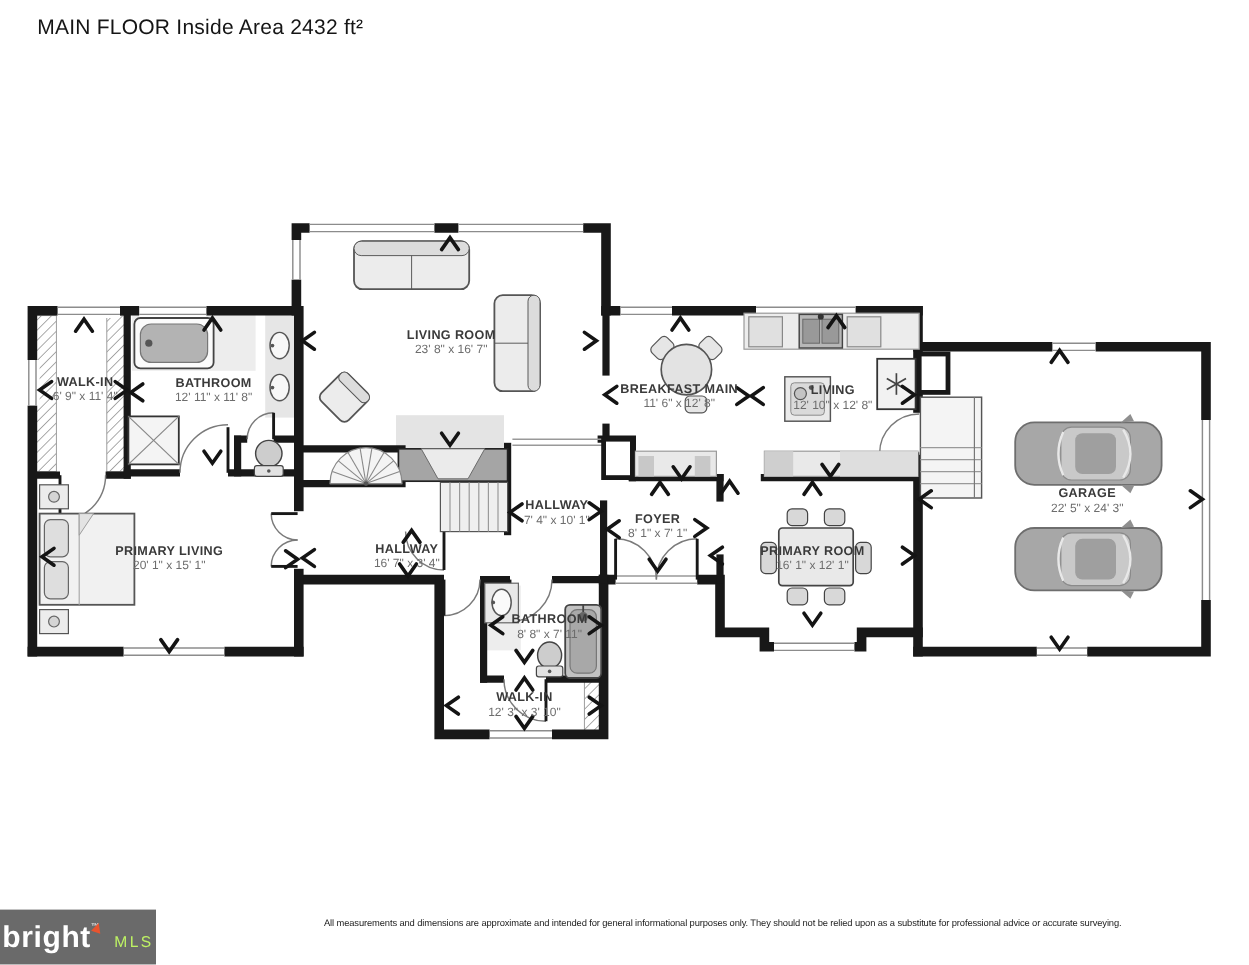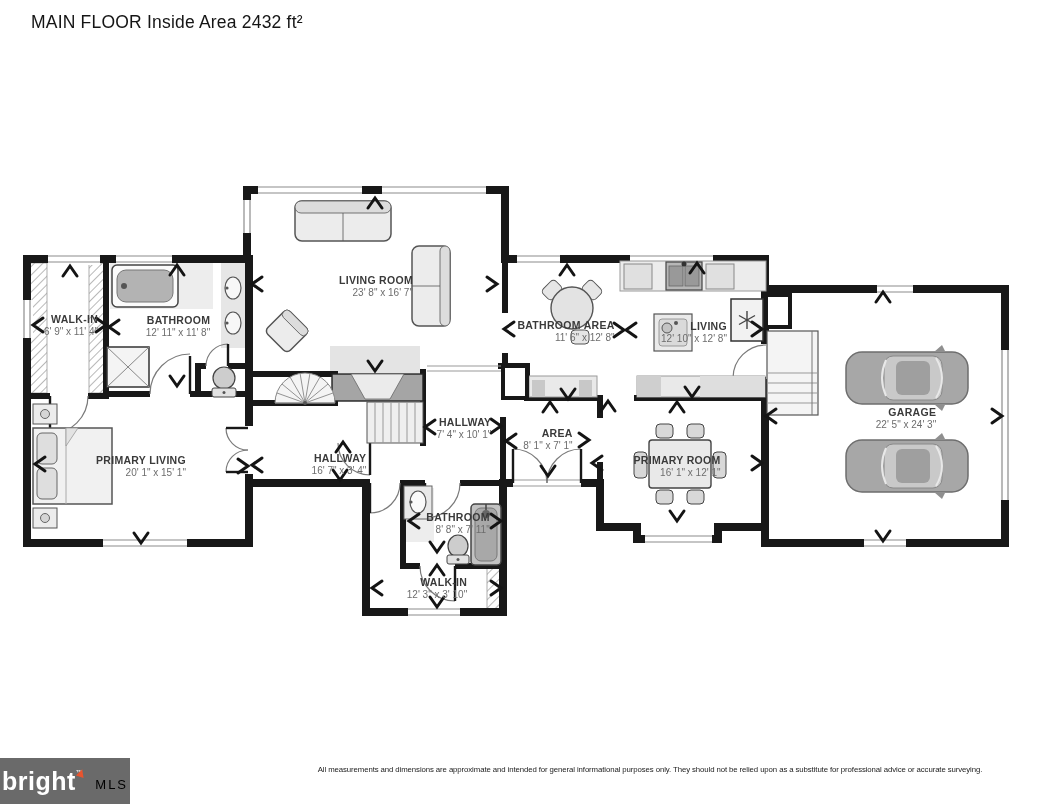--- a/index.html
+++ b/index.html
@@ -1,33 +1,33 @@
 <!DOCTYPE html>
 <html><head>
 <meta charset="utf-8">
 <style>
   html,body{margin:0;padding:0;background:#fff;}
   #stage{position:relative;width:1041px;height:804px;background:#ffffff;overflow:hidden;
          font-family:Liberation Sans, sans-serif;}
   #plan-svg{position:absolute;left:0;top:0;}
   .page-title{position:absolute;left:31px;top:12px;font-size:17.5px;color:#151515;
               letter-spacing:0.2px;white-space:nowrap;}
-  .rlabel{position:absolute;transform:translate(-50%,-50%);text-align:right;white-space:nowrap;
+  .rlabel{position:absolute;transform:translate(-50%,-50%);text-align:center;white-space:nowrap;
           line-height:1.12;pointer-events:none;}
   .rname{font-size:10.5px;font-weight:bold;color:#3a3a3a;letter-spacing:0.3px;}
   .rdims{font-size:10px;color:#6d6d6d;}
   .brand-box{position:absolute;left:0;top:758px;width:130px;height:46px;background:#6a6a6a;
              display:flex;align-items:center;justify-content:center;}
   .brand{font-size:25px;font-weight:bold;color:#ffffff;letter-spacing:0.5px;position:relative;}
   .brand-tm{font-size:7px;color:#e8e8e8;vertical-align:top;position:relative;top:2px;}
-  .brand-mls{font-size:13px;color:#000000;letter-spacing:2px;margin-left:12px;position:relative;top:3px;}
+  .brand-mls{font-size:13px;color:#bef264;letter-spacing:2px;margin-left:12px;position:relative;top:3px;}
   .flame{position:absolute;left:77px;top:11px;width:0;height:0;
          border-left:4px solid transparent;border-right:4px solid transparent;
          border-bottom:8px solid #e8542e;transform:rotate(18deg);}
-  .disclaimer{position:absolute;left:270px;top:765px;width:760px;text-align:center;
+  .disclaimer{position:absolute;left:270px;top:765px;width:760px;
               font-size:7.8px;letter-spacing:-0.1px;color:#222;white-space:nowrap;}
 </style>
 </head>
 <body>
 
 <div id="stage">
 
   <div class="page-title">MAIN FLOOR Inside Area 2432 ft²</div>
 
   <svg id="plan-svg" width="1041" height="804" viewBox="0 0 1041 804" xmlns="http://www.w3.org/2000/svg">
@@ -425,21 +425,21 @@
   </div>
   <div class="rlabel" style="left:178px;top:326px">
     <div class="rname">BATHROOM</div>
     <div class="rdims">12' 11" x 11' 8"</div>
   </div>
   <div class="rlabel" style="left:376px;top:286px">
     <div class="rname">LIVING ROOM</div>
     <div class="rdims">23' 8" x 16' 7"</div>
   </div>
   <div class="rlabel" style="left:566px;top:331px">
-    <div class="rname">BATHROOM AREA</div>
+    <div class="rname">BREAKFAST MAIN</div>
     <div class="rdims">11' 6" x 12' 8"</div>
   </div>
   <div class="rlabel" style="left:694px;top:332px">
     <div class="rname">LIVING</div>
     <div class="rdims">12' 10" x 12' 8"</div>
   </div>
   <div class="rlabel" style="left:906px;top:418px">
     <div class="rname">GARAGE</div>
     <div class="rdims">22' 5" x 24' 3"</div>
   </div>
@@ -449,21 +449,21 @@
   </div>
   <div class="rlabel" style="left:464px;top:428px">
     <div class="rname">HALLWAY</div>
     <div class="rdims">7' 4" x 10' 1"</div>
   </div>
   <div class="rlabel" style="left:339px;top:464px">
     <div class="rname">HALLWAY</div>
     <div class="rdims">16' 7" x 3' 4"</div>
   </div>
   <div class="rlabel" style="left:548px;top:439px">
-    <div class="rname">AREA</div>
+    <div class="rname">FOYER</div>
     <div class="rdims">8' 1" x 7' 1"</div>
   </div>
   <div class="rlabel" style="left:677px;top:466px">
     <div class="rname">PRIMARY ROOM</div>
     <div class="rdims">16' 1" x 12' 1"</div>
   </div>
   <div class="rlabel" style="left:458px;top:523px">
     <div class="rname">BATHROOM</div>
     <div class="rdims">8' 8" x 7' 11"</div>
   </div>

